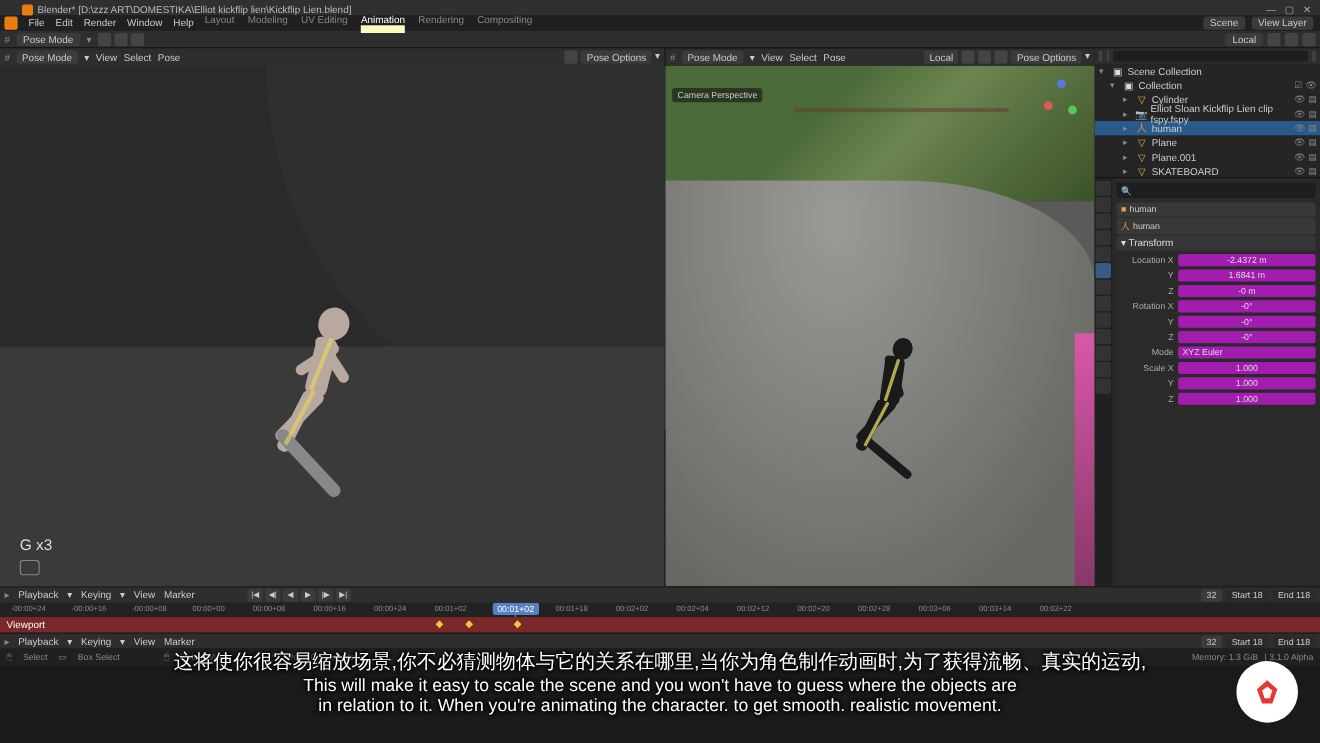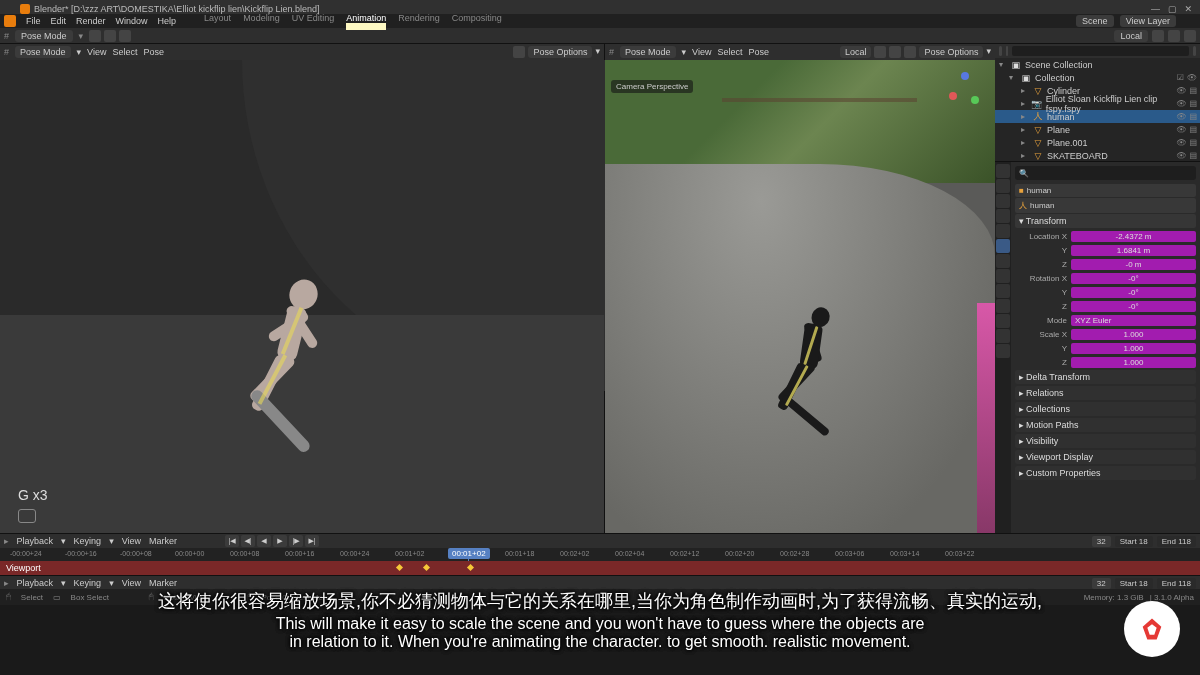--- a/index.html
+++ b/index.html
@@ -2,24 +2,24 @@
 <html><head>
 <meta charset="utf-8">
 <style>
 * { margin:0; padding:0; box-sizing:border-box; font-family:sans-serif; }
 body { background:#1a1a1a; color:#ccc; width:1200px; height:675px; overflow:hidden; font-size:10px; position:relative; }
 .titlebar { height:14px; background:#303030; display:flex; align-items:flex-end; color:#bbb; font-size:9px; padding-left:20px; }
 .titlebar .winbtns { margin-left:auto; display:flex; gap:8px; padding-right:8px; color:#aaa; }
 .topmenu { height:14px; background:#202020; display:flex; align-items:center; gap:10px; padding-left:4px; font-size:9px; }
 .topmenu .logo { width:12px; height:12px; background:#e87d0d; border-radius:2px; }
 .topmenu span { color:#ccc; cursor:pointer; }
-.topmenu .tabs { display:flex; gap:12px; margin-left:18px; }
+.topmenu .tabs { display:flex; gap:12px; }
 .topmenu .tab { color:#888; }
 .topmenu .tab.active { color:#fff; border-bottom:7px solid #fef9c3; }
-.topmenu .right { margin-left:auto; display:flex; align-items:flex-start; gap:6px; padding-right:24px; }
+.topmenu .right { margin-left:auto; display:flex; align-items:flex-start; gap:6px; padding-right:6px; }
 .modebar { height:16px; background:#2e2e2e; display:flex; align-items:center; gap:6px; padding:0 4px; font-size:9px; border-bottom:1px solid #111; }
 .modebar .pill { background:#3b3b3b; padding:1px 6px; border-radius:3px; }
 .modebar .icons { display:flex; gap:3px; }
 .modebar .ic { width:12px; height:12px; background:#444; border-radius:2px; }
 .main { display:flex; height:489px; }
 .leftvp { width:605px; position:relative; background:#2a2a2a; border-right:1px solid #111; }
 .rightvp { width:390px; position:relative; overflow:hidden; }
 .sidepanel { width:205px; background:#252525; display:flex; flex-direction:column; }
 .vphdr { height:16px; background:#2e2e2e; display:flex; align-items:center; gap:6px; padding:0 4px; font-size:9px; }
 .vphdr .pill { background:#3b3b3b; padding:1px 5px; border-radius:3px; }
@@ -365,29 +365,20 @@
             <div class="val">1.000</div>
           </div>
         <div class="proprow">
             <div class="lab">Y</div>
             <div class="val">1.000</div>
           </div>
         <div class="proprow">
             <div class="lab">Z</div>
             <div class="val">1.000</div>
           </div>
-        <div id="sections">
-            <div class="section">▸ Delta Transform</div>
-            <div class="section">▸ Relations</div>
-            <div class="section">▸ Collections</div>
-            <div class="section">▸ Motion Paths</div>
-            <div class="section">▸ Visibility</div>
-            <div class="section">▸ Viewport Display</div>
-            <div class="section">▸ Custom Properties</div>
-          </div>
       </div>
     </div>
   </div>
 </div>
 
 <div class="dsheet">
   <div class="dshdr">
     <span style="color:#888">▸</span>
     <span>Playback</span>
     <span>▾</span>

